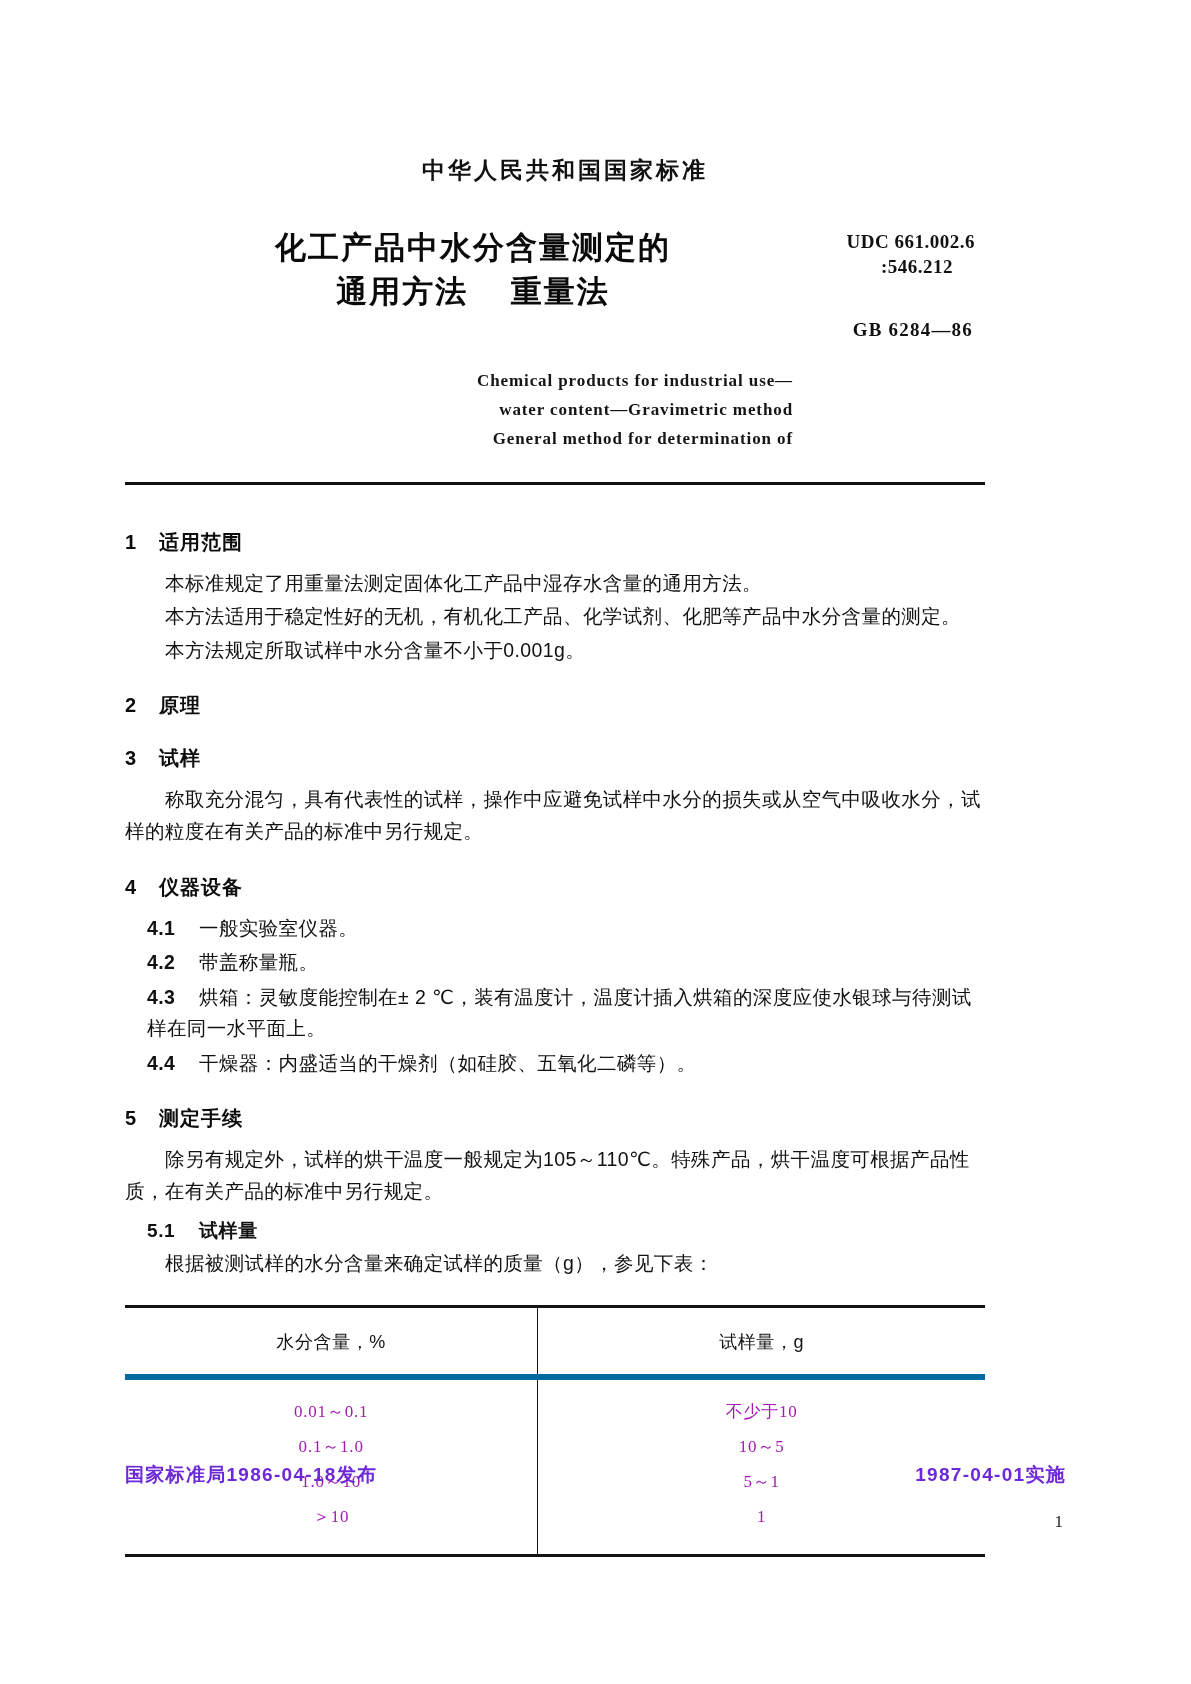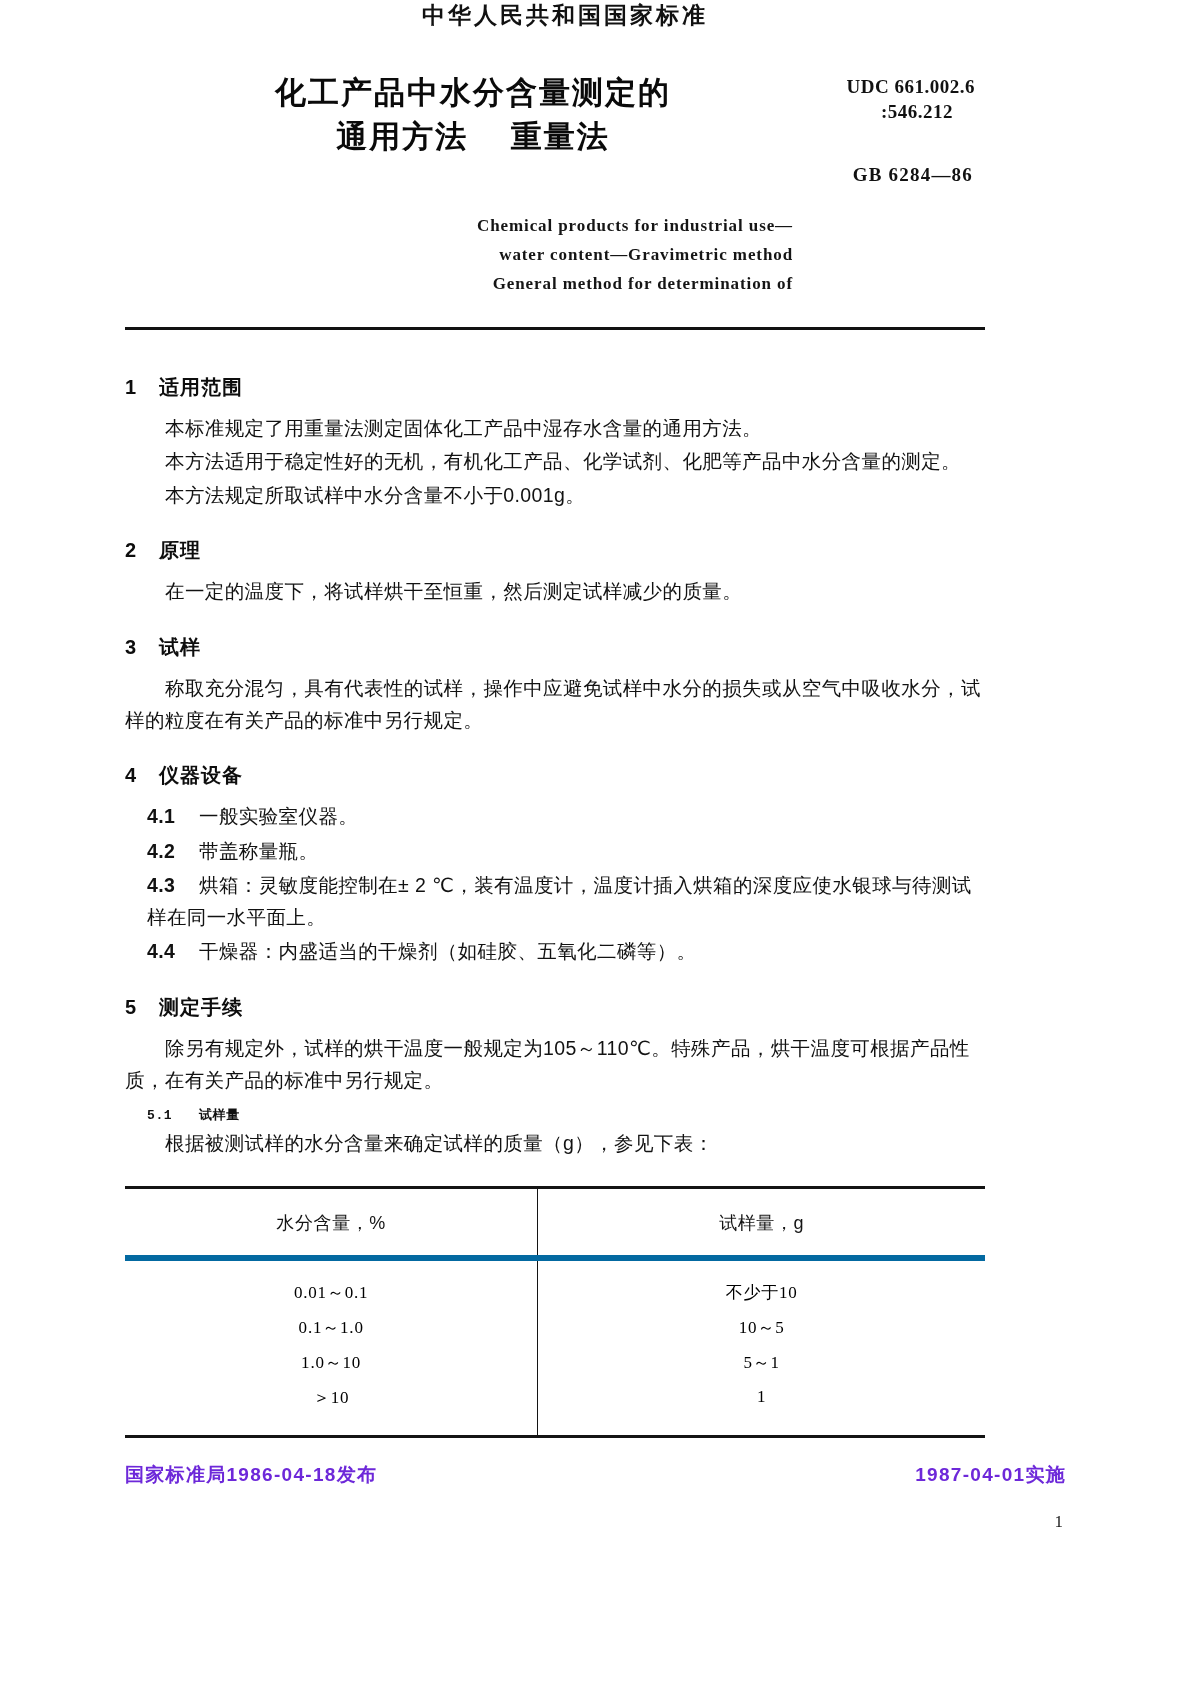--- a/index.html
+++ b/index.html
@@ -20,20 +20,21 @@
   .content {
     position: absolute;
     left: 125px;
     top: 0;
     width: 860px;
   }
 
   
   .masthead {
     position: relative;
+    padding-top: 155px;
   }
   .national-standard-line {
     text-align: center;
     font-family: "Liberation Sans", "DejaVu Sans", sans-serif;
     font-size: 23px;
     font-weight: bold;
     letter-spacing: 3px;
     color: #111;
     margin-left: 20px;
     margin-bottom: 40px;
@@ -145,22 +146,22 @@
   }
   .subsec-cont {
     font-family: "Liberation Sans", "DejaVu Sans", sans-serif;
     font-size: 19.5px;
     line-height: 1.62;
     color: #121212;
     letter-spacing: 0.4px;
   }
 
   .sub-head {
-    font-family: Liberation Mono, monospace;
-    font-size: 13px;
+    font-family: Liberation Sans, sans-serif;
+    font-size: 19px;
     font-weight: bold;
     letter-spacing: 0.6px;
     margin: 10px 0 4px 0;
     padding-left: 22px;
   }
   .sub-head .sub-num { display: inline-block; min-width: 52px; }
 
   
   .tbl-wrap { margin-top: 26px; position: relative; }
   .data-table {
@@ -179,21 +180,21 @@
     border-bottom: 6px solid #0369a1;
     color: #141414;
   }
   .data-table thead th.c1 { width: 48%; border-right: 1.5px solid #141414; }
   .data-table thead th.c2 { width: 52%; }
   .data-table tbody td {
     font-size: 17px;
     text-align: center;
     padding: 6px 0;
     letter-spacing: 0.8px;
-    color: #000000;
+    color: #a21caf;
     font-family: "Liberation Serif", "DejaVu Serif", serif;
   }
   .data-table tbody td.c1 { border-right: 1.5px solid #141414; }
   .data-table tbody tr:first-child td { padding-top: 20px; }
   .data-table tbody tr:last-child td { padding-bottom: 26px; }
   .cn-in-cell { font-family: "Liberation Sans", "DejaVu Sans", sans-serif; font-size: 18px; }
   .tbl-bottom-rule {
     border: 0;
     border-top: 3px solid #141414;
     margin: 0;
@@ -266,21 +267,20 @@
       <div class="sec-head">
         <span class="num">1</span><span>适用范围</span>
       </div>
       <p class="para indent">本标准规定了用重量法测定固体化工产品中湿存水含量的通用方法。</p>
       <p class="para indent">本方法适用于稳定性好的无机，有机化工产品、化学试剂、化肥等产品中水分含量的测定。</p>
       <p class="para indent">本方法规定所取试样中水分含量不小于0.001g。</p>
 
       <div class="sec-head">
         <span class="num">2</span><span>原理</span>
       </div>
-      <p class="para indent">在一定的温度下，将试样烘干至恒重，然后测定试样减少的质量。</p>
 
       <div class="sec-head">
         <span class="num">3</span><span>试样</span>
       </div>
       <p class="para indent">称取充分混匀，具有代表性的试样，操作中应避免试样中水分的损失或从空气中吸收水分，试样的粒度在有关产品的标准中另行规定。</p>
 
       <div class="sec-head">
         <span class="num">4</span><span>仪器设备</span>
       </div>
 

